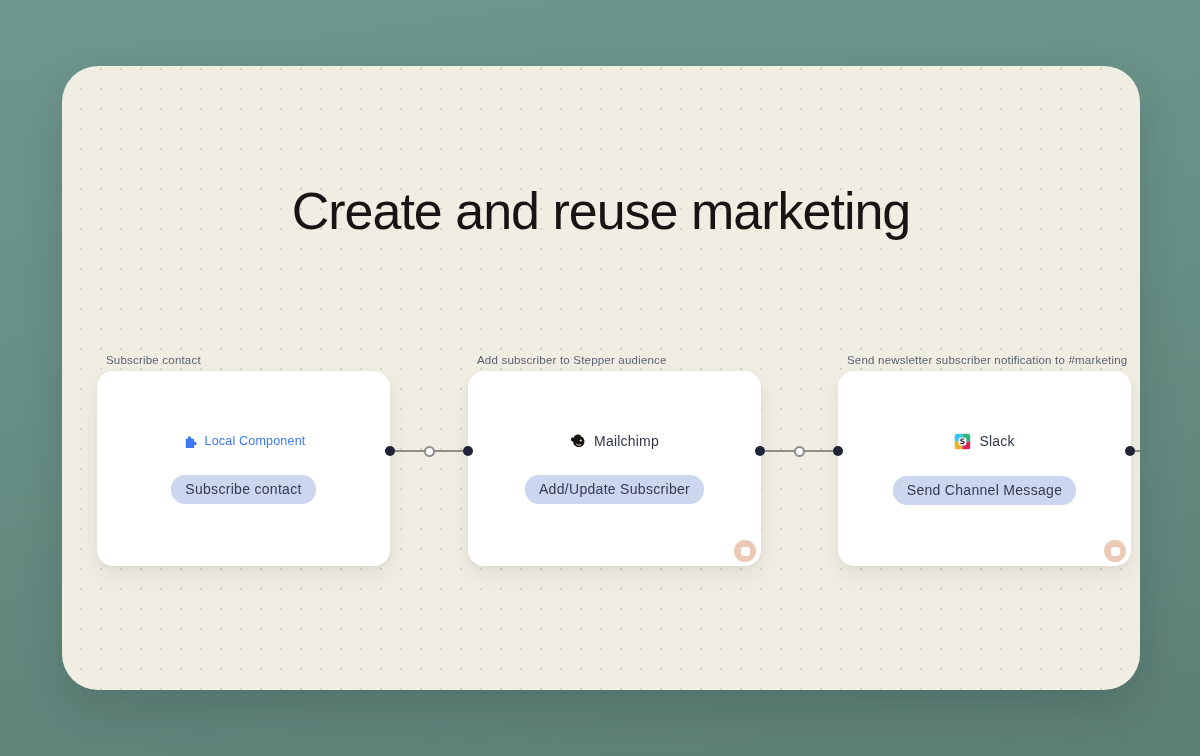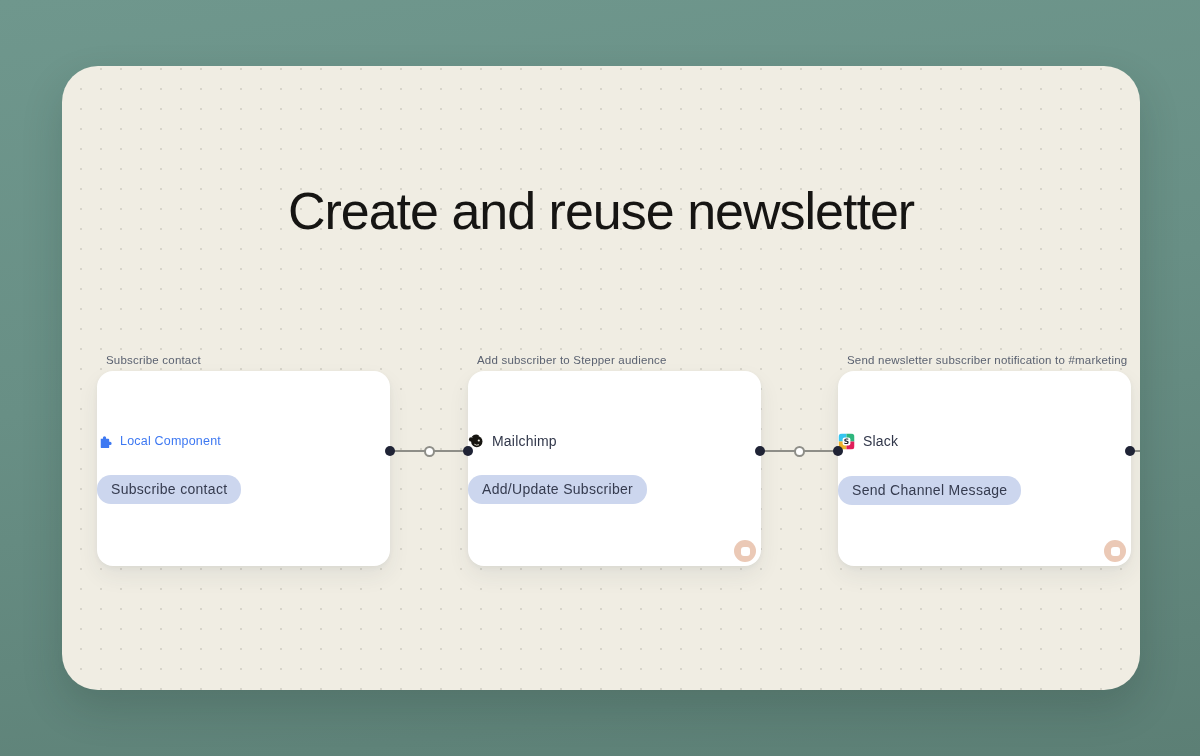--- a/index.html
+++ b/index.html
@@ -46,21 +46,21 @@
     white-space: nowrap;
   }
   .card {
     width: 293px; height: 195px;
     background: #FFFFFF;
     border-radius: 16px;
     box-shadow: 0 10px 22px rgba(45, 55, 70, 0.07), 0 2px 5px rgba(45, 55, 70, 0.05);
     position: relative;
     display: flex;
     flex-direction: column;
-    align-items: flex-start;
+    align-items: center;
     justify-content: center;
     gap: 26px;
   }
   .service-row {
     display: flex;
     align-items: center;
     gap: 8px;
     font-size: 14px;
     font-weight: 500;
     color: #31374A;
@@ -112,21 +112,21 @@
     border-radius: 50%;
     background: #FFFFFF;
     border: 2px solid #8E8E88;
   }
 </style>
 </head>
 <body>
 
 <div class="panel">
 
-  <h1 class="title">Create and reuse newsletter</h1>
+  <h1 class="title">Create and reuse marketing</h1>
 
   <div class="node-wrap n1">
     <div class="node-label">Subscribe contact</div>
     <div class="card">
       <div class="service-row blue">
         <span class="icon">
           <svg width="15" height="15" viewBox="0 0 16 16">
             <path d="M4 5 h2.3 v-0.9 a1.7 1.7 0 1 1 3.4 0 V5 H12 a1 1 0 0 1 1 1 v2.3 h0.9 a1.7 1.7 0 1 1 0 3.4 H13 V14 a1 1 0 0 1 -1 1 H5 a1 1 0 0 1 -1 -1 z" fill="#3D78F2"></path>
           </svg>
         </span>

